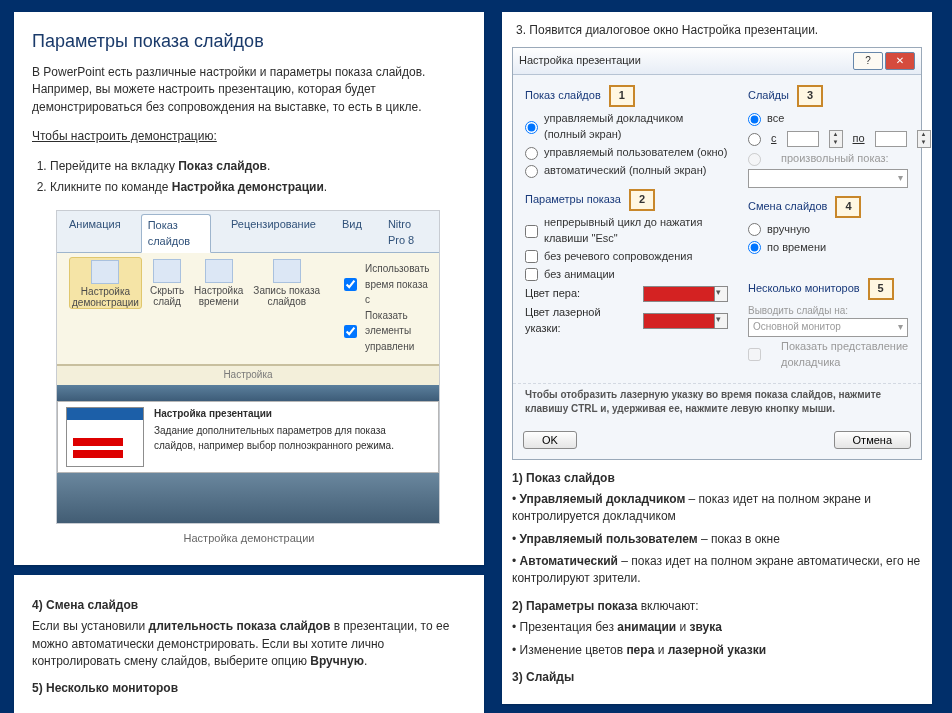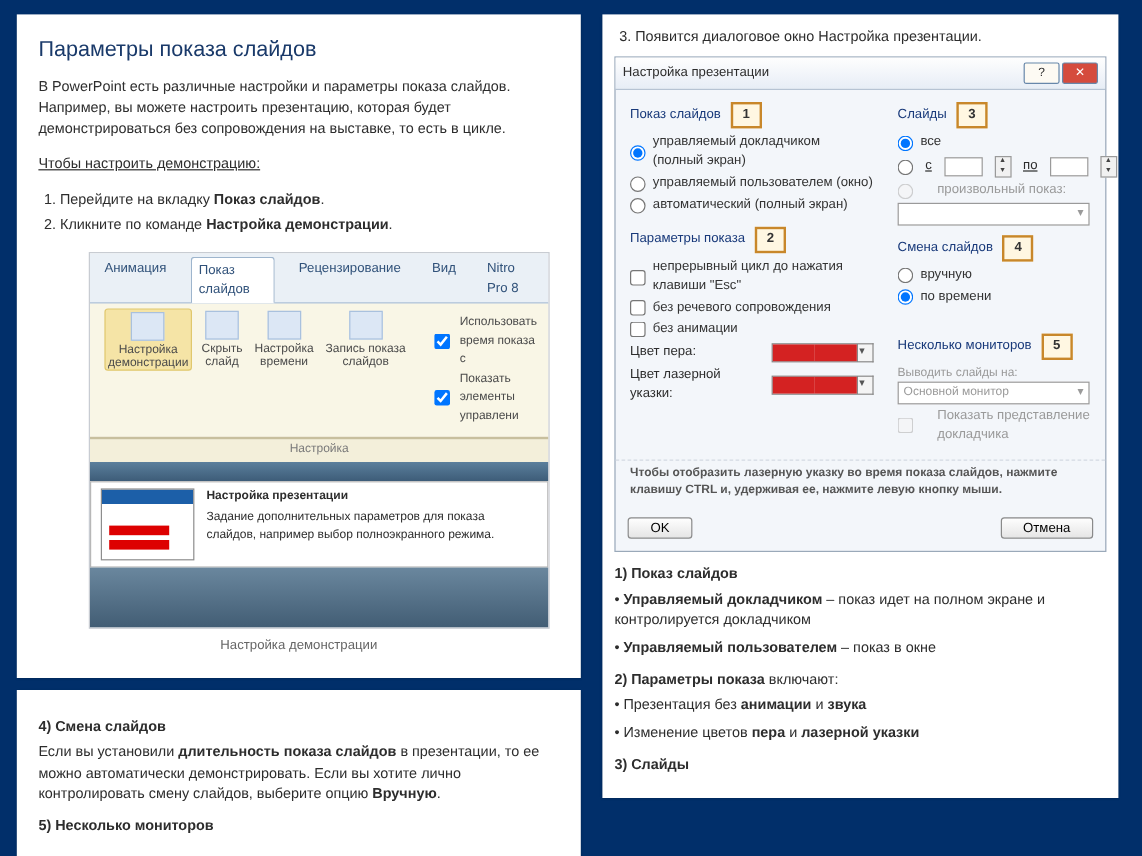--- a/index.html
+++ b/index.html
@@ -179,21 +179,21 @@
         <li>
           <span>Перейдите на вкладку </span>
           <span class="bold">Показ слайдов</span>.
         </li>
         <li>
           <span>Кликните по команде </span>
           <span class="bold">Настройка демонстрации</span>.
         </li>
       </ol>
 
-      <div class="shot" style="width:382px;margin-left:42px">
+      <div class="shot" style="width:382px;margin-left:24px">
         <div class="ribbon-tabs">
           <span>Анимация</span>
           <span class="active">Показ слайдов</span>
           <span>Рецензирование</span>
           <span>Вид</span>
           <span>Nitro Pro 8</span>
         </div>
         <div class="ribbon-body">
           <div class="rgroup" style="border-right:none">
             <div class="rbtn active">
@@ -387,20 +387,21 @@
         <div class="note">Чтобы отобразить лазерную указку во время показа слайдов, нажмите клавишу CTRL и, удерживая ее, нажмите левую кнопку мыши.</div>
         <div class="dlg-actions">
           <button class="btn">OK</button>
           <button class="btn">Отмена</button>
         </div>
       </div>
 
       <p class="sect-h">1) Показ слайдов</p>
       <p class="bullet">• <span class="bold">Управляемый докладчиком</span><span> – показ идет на полном экране и контролируется докладчиком</span></p>
       <p class="bullet">• <span class="bold">Управляемый пользователем</span><span> – показ в окне</span></p>
+      <p class="bullet">• <span class="bold">Автоматический</span><span> – показ идет на полном экране автоматически, его не контролируют зрители.</span></p>
 
       <p class="sect-h"><span class="bold">2) Параметры показа</span><span style="font-weight:normal"> включают:</span></p>
       <p class="bullet">• <span>Презентация без </span><span class="bold">анимации</span><span> и </span><span class="bold">звука</span></p>
       <p class="bullet">• <span>Изменение цветов </span><span class="bold">пера</span><span> и </span><span class="bold">лазерной указки</span></p>
 
       <p class="sect-h">3) Слайды</p>
 
     </div>
   </div>
 </div>

